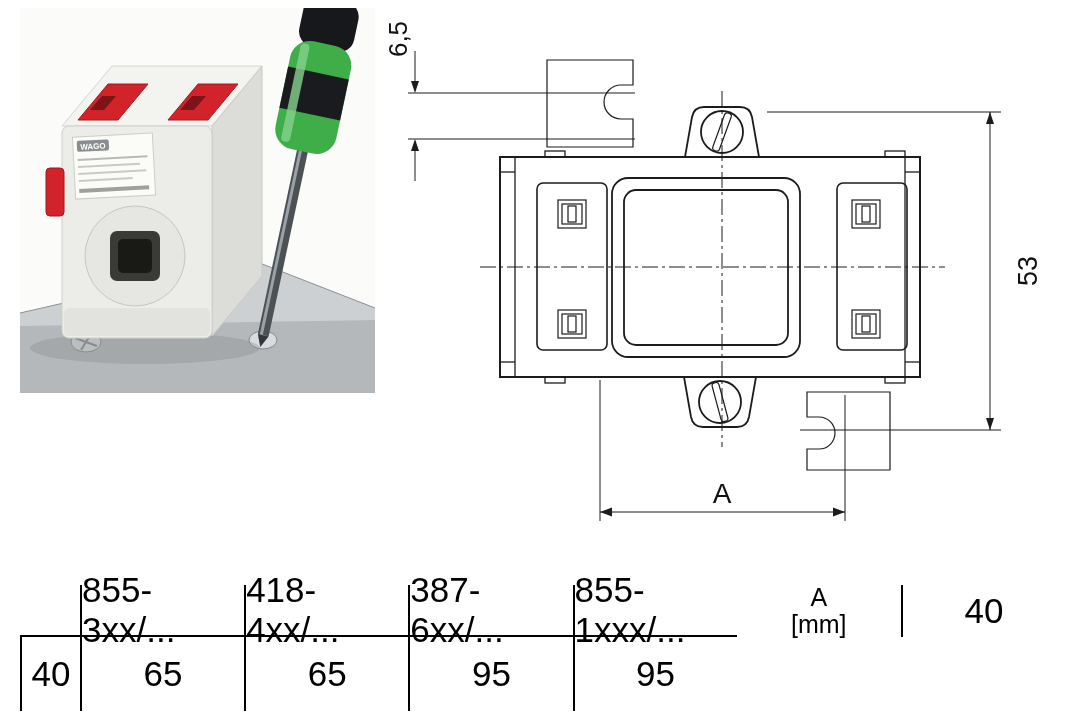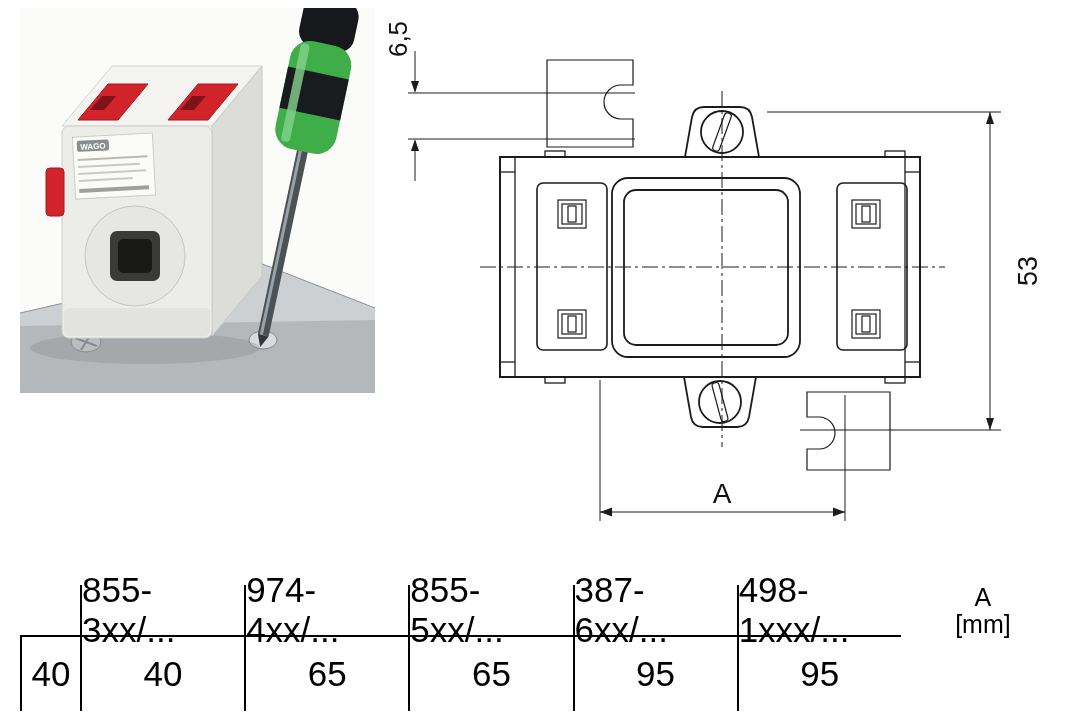--- a/index.html
+++ b/index.html
@@ -176,24 +176,23 @@
 
       <text x="22" y="34" font-size="26" fill="#111" text-anchor="middle" transform="rotate(-90 22 34)">6,5</text>
       <text x="652" y="266" font-size="27" fill="#111" text-anchor="middle" transform="rotate(-90 652 266)">53</text>
       <text x="337" y="498" font-size="28" fill="#111" text-anchor="middle">A</text>
     </svg>
   </div>
 
   <div class="dim-table">
     <div class="cell label-head"></div>
     <div class="cell head">855-3xx/...</div>
-    <div class="cell head">974-4xx/...</div>
-    <div class="cell head">855-5xx/...</div>
+    <div class="cell head">418-4xx/...</div>
     <div class="cell head">387-6xx/...</div>
-    <div class="cell head">498-1xxx/...</div>
+    <div class="cell head">855-1xxx/...</div>
 
     <div class="cell label-cell">
       <span>A</span>
       <span>[mm]</span>
     </div>
     <div class="cell val">40</div>
     <div class="cell val">40</div>
     <div class="cell val">65</div>
     <div class="cell val">65</div>
     <div class="cell val">95</div>

